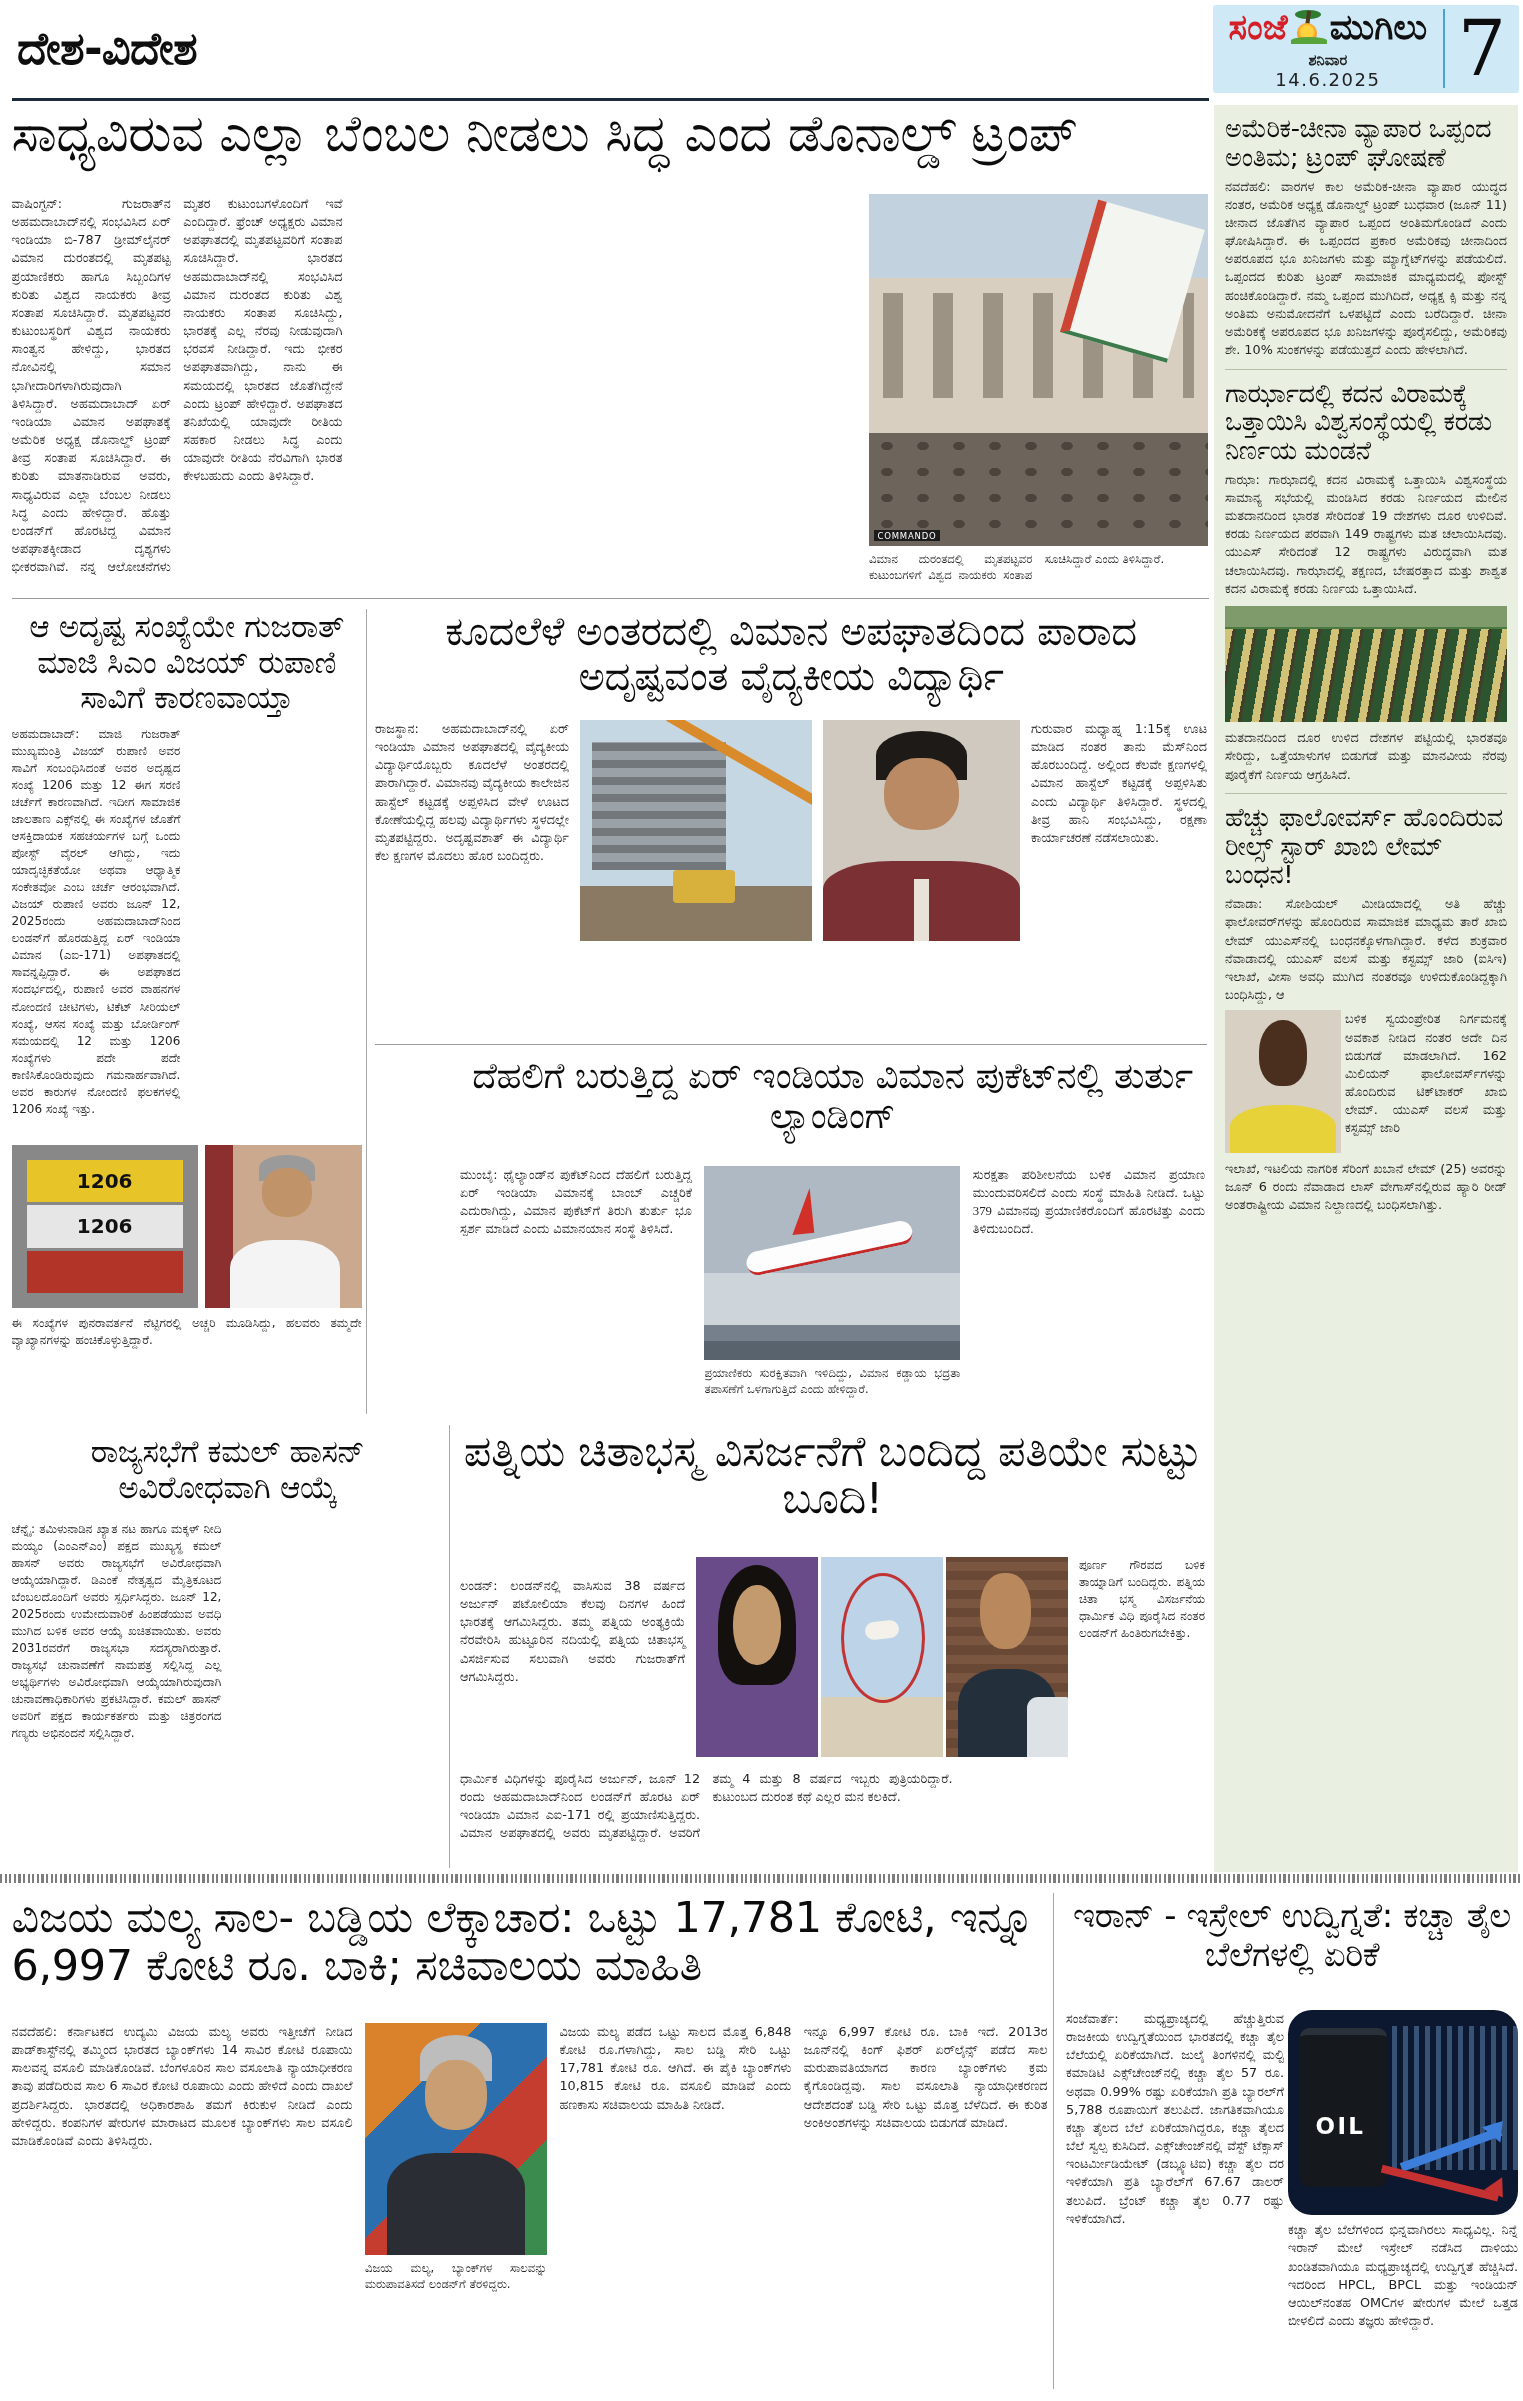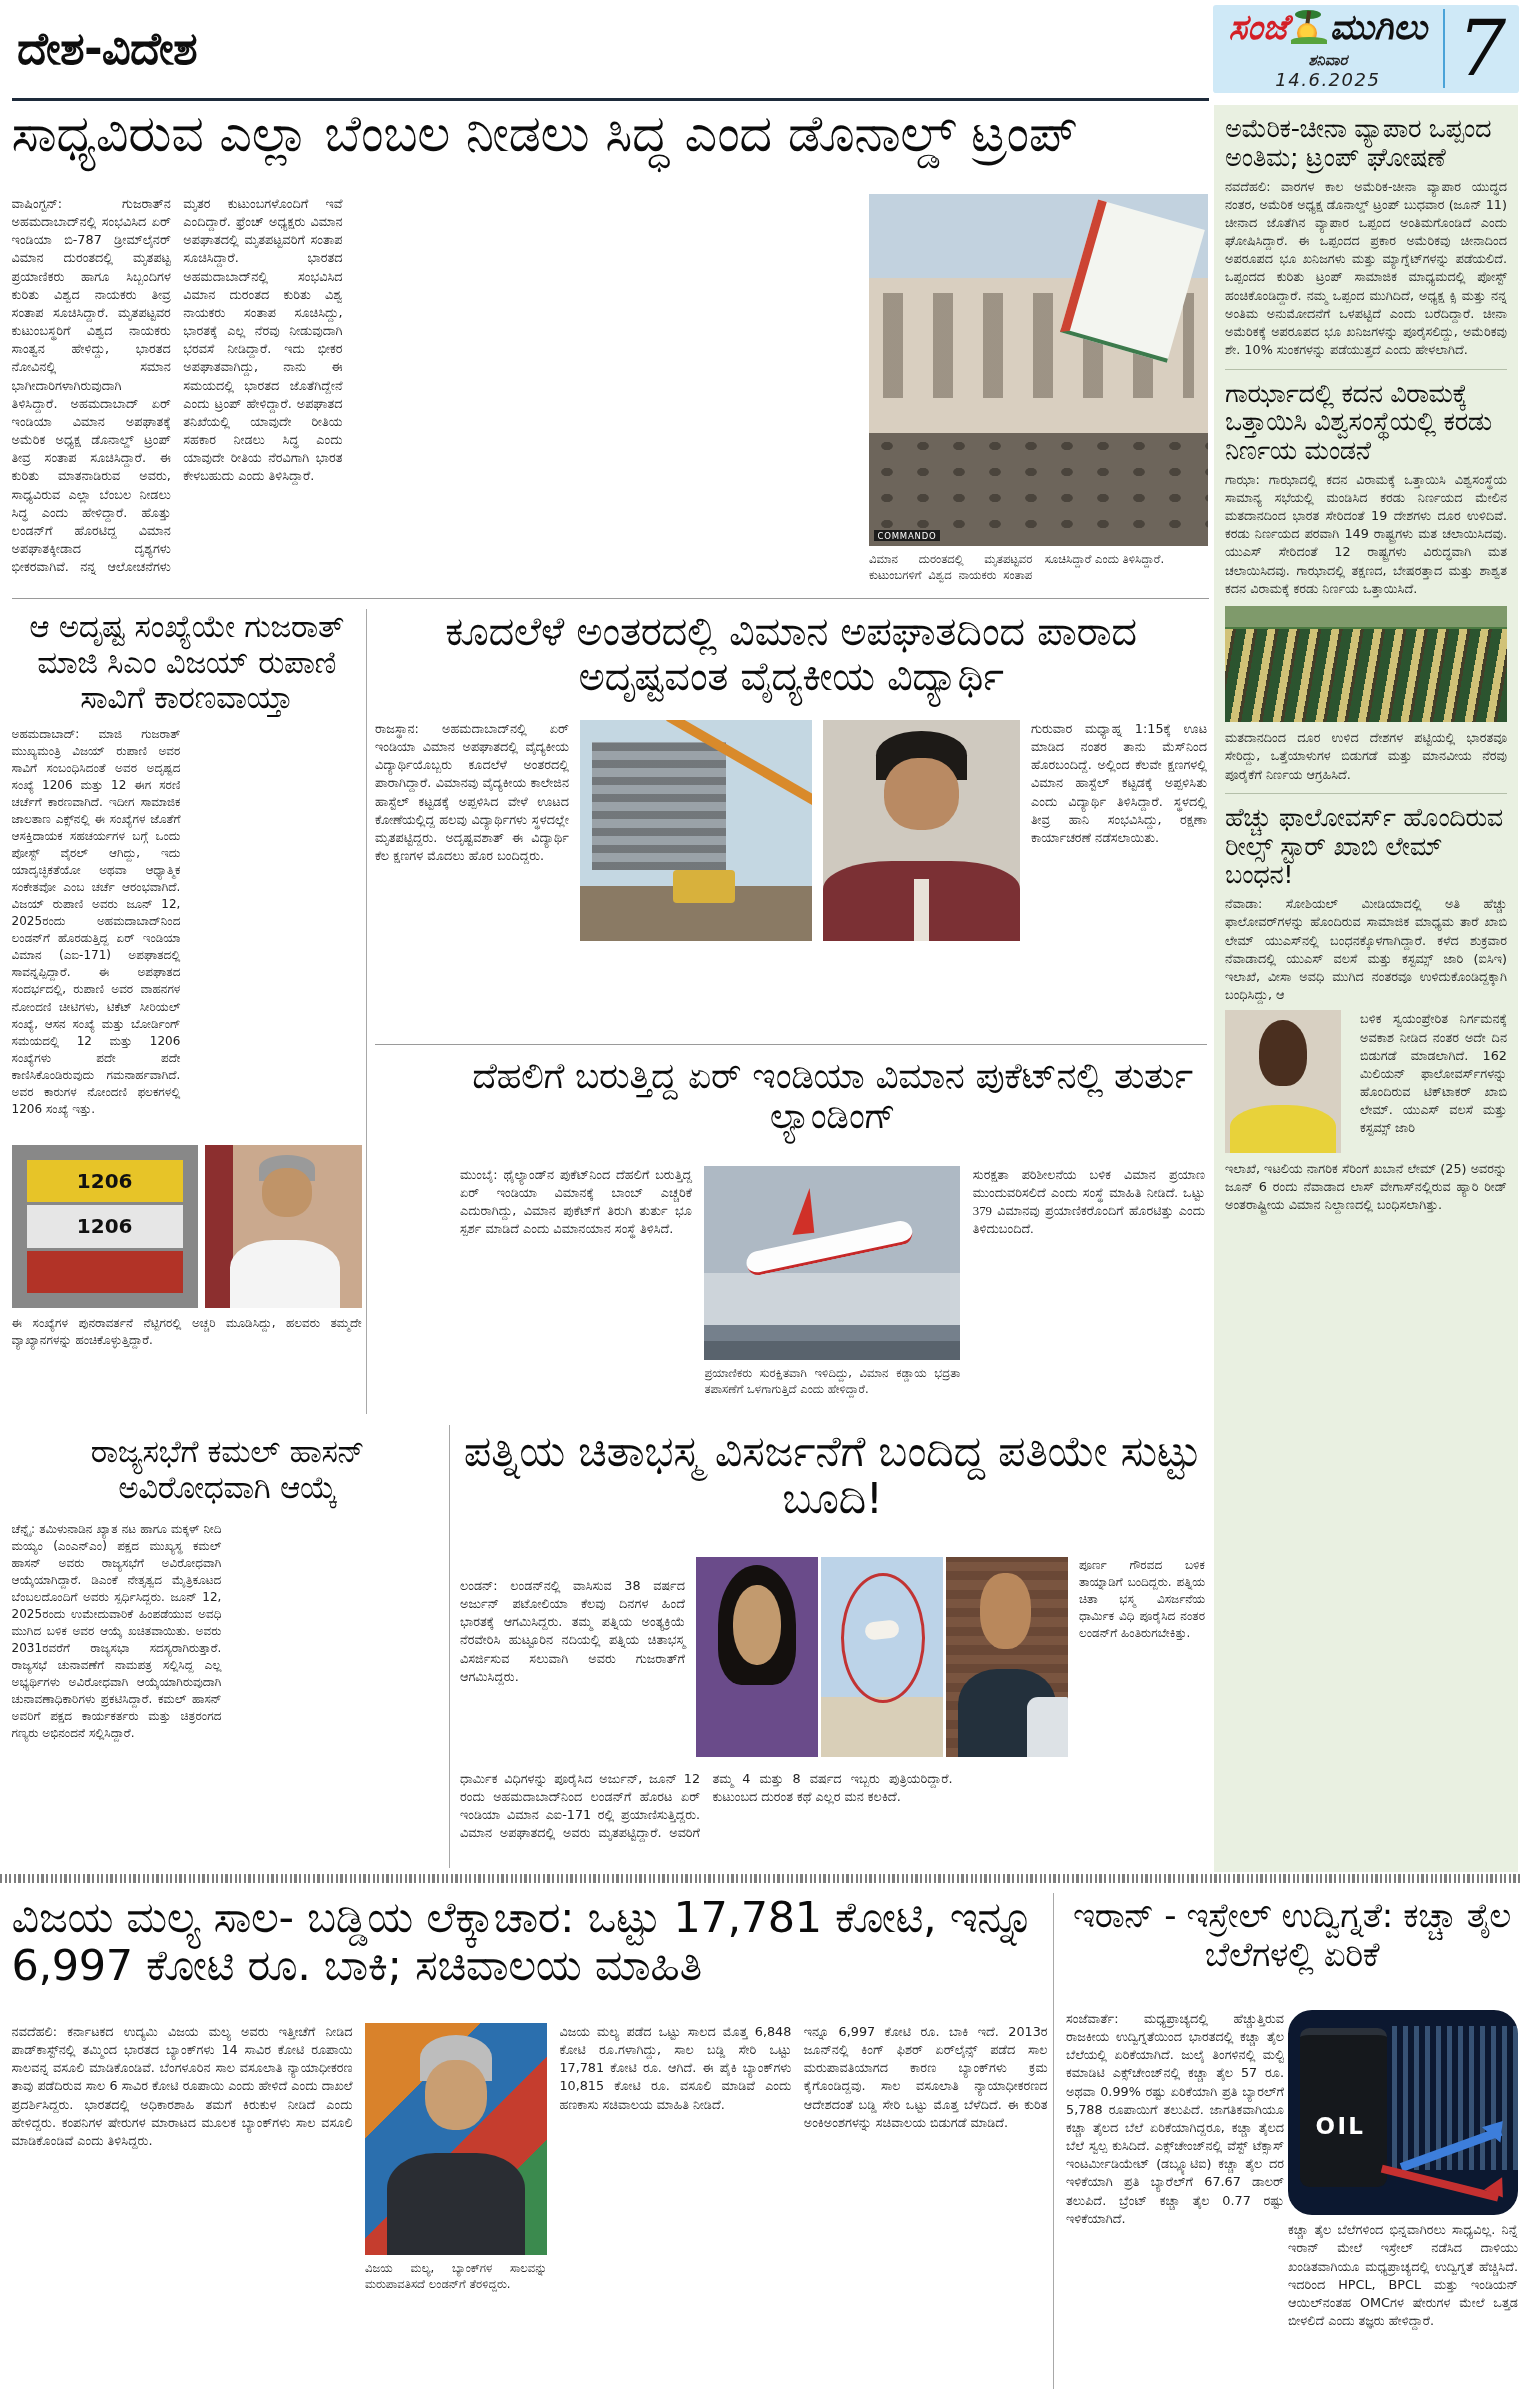--- a/index.html
+++ b/index.html
@@ -123,21 +123,21 @@
                 border-right:11px solid transparent;border-top:17px solid #c53030;transform:rotate(-35deg);}
 </style>
 </head>
 <body>
 
 <div class="page">
 
   <div class="abs section-title" style="left:17px;top:22px;">ದೇಶ-ವಿದೇಶ</div>
   <div class="abs top-rule" style="left:11.6px;top:98px;width:1197px;"></div>
 
-  <div class="abs masthead" style="left:1213px;top:4.6px;width:306px;height:88px;font-style:italic;">
+  <div class="abs masthead" style="left:1213px;top:4.6px;width:306px;height:88px;">
     <div class="mh-left">
       <div class="brand-row">
         <span class="brand-red">ಸಂಜೆ</span>
         <span class="logo">
           <span class="frond"></span>
             <span class="palm"></span>
             <span class="sun"></span>
             <span class="hill"></span>
         </span>
         <span class="brand-black">ಮುಗಿಲು</span>
@@ -171,21 +171,21 @@
     <div class="hl">ಗಾರ್ಝಾದಲ್ಲಿ ಕದನ ವಿರಾಮಕ್ಕೆ ಒತ್ತಾಯಿಸಿ ವಿಶ್ವಸಂಸ್ಥೆಯಲ್ಲಿ ಕರಡು ನಿರ್ಣಯ ಮಂಡನೆ</div>
     <div class="body-txt">ಗಾಝಾ: ಗಾಝಾದಲ್ಲಿ ಕದನ ವಿರಾಮಕ್ಕೆ ಒತ್ತಾಯಿಸಿ ವಿಶ್ವಸಂಸ್ಥೆಯ ಸಾಮಾನ್ಯ ಸಭೆಯಲ್ಲಿ ಮಂಡಿಸಿದ ಕರಡು ನಿರ್ಣಯದ ಮೇಲಿನ ಮತದಾನದಿಂದ ಭಾರತ ಸೇರಿದಂತೆ 19 ದೇಶಗಳು ದೂರ ಉಳಿದಿವೆ. ಕರಡು ನಿರ್ಣಯದ ಪರವಾಗಿ 149 ರಾಷ್ಟ್ರಗಳು ಮತ ಚಲಾಯಿಸಿದವು. ಯುಎಸ್ ಸೇರಿದಂತೆ 12 ರಾಷ್ಟ್ರಗಳು ವಿರುದ್ಧವಾಗಿ ಮತ ಚಲಾಯಿಸಿದವು. ಗಾಝಾದಲ್ಲಿ ತಕ್ಷಣದ, ಬೇಷರತ್ತಾದ ಮತ್ತು ಶಾಶ್ವತ ಕದನ ವಿರಾಮಕ್ಕೆ ಕರಡು ನಿರ್ಣಯ ಒತ್ತಾಯಿಸಿದೆ.</div>
     <div class="photo un" style="height:116px;margin:7.7px 0;">
       <div class="rows"></div>
     </div>
     <div class="body-txt">ಮತದಾನದಿಂದ ದೂರ ಉಳಿದ ದೇಶಗಳ ಪಟ್ಟಿಯಲ್ಲಿ ಭಾರತವೂ ಸೇರಿದ್ದು, ಒತ್ತೆಯಾಳುಗಳ ಬಿಡುಗಡೆ ಮತ್ತು ಮಾನವೀಯ ನೆರವು ಪೂರೈಕೆಗೆ ನಿರ್ಣಯ ಆಗ್ರಹಿಸಿದೆ.</div>
     <div class="rail-div"></div>
 
     <div class="hl">ಹೆಚ್ಚು ಫಾಲೋವರ್ಸ್ ಹೊಂದಿರುವ ರೀಲ್ಸ್ ಸ್ಟಾರ್ ಖಾಬಿ ಲೇಮ್ ಬಂಧನ!</div>
     <div class="body-txt">ನೆವಾಡಾ: ಸೋಶಿಯಲ್ ಮೀಡಿಯಾದಲ್ಲಿ ಅತಿ ಹೆಚ್ಚು ಫಾಲೋವರ್‌ಗಳನ್ನು ಹೊಂದಿರುವ ಸಾಮಾಜಿಕ ಮಾಧ್ಯಮ ತಾರೆ ಖಾಬಿ ಲೇಮ್ ಯುಎಸ್‌ನಲ್ಲಿ ಬಂಧನಕ್ಕೊಳಗಾಗಿದ್ದಾರೆ. ಕಳೆದ ಶುಕ್ರವಾರ ನೆವಾಡಾದಲ್ಲಿ ಯುಎಸ್ ವಲಸೆ ಮತ್ತು ಕಸ್ಟಮ್ಸ್ ಜಾರಿ (ಐಸಿಇ) ಇಲಾಖೆ, ವೀಸಾ ಅವಧಿ ಮುಗಿದ ನಂತರವೂ ಉಳಿದುಕೊಂಡಿದ್ದಕ್ಕಾಗಿ ಬಂಧಿಸಿದ್ದು, ಆ</div>
-    <div style="display:flex;gap:19px;margin:6.2px 0;justify-content:flex-end;">
+    <div style="display:flex;gap:4px;margin:6.2px 0;justify-content:flex-end;">
       <div class="photo khaby" style="width:116px;height:143px;flex:none;">
         <div class="head"></div>
           <div class="shirt"></div>
       </div>
       <div class="body-txt" style="flex:1;">ಬಳಿಕ ಸ್ವಯಂಪ್ರೇರಿತ ನಿರ್ಗಮನಕ್ಕೆ ಅವಕಾಶ ನೀಡಿದ ನಂತರ ಅದೇ ದಿನ ಬಿಡುಗಡೆ ಮಾಡಲಾಗಿದೆ. 162 ಮಿಲಿಯನ್ ಫಾಲೋವರ್ಸ್‌ಗಳನ್ನು ಹೊಂದಿರುವ ಟಿಕ್‌ಟಾಕರ್ ಖಾಬಿ ಲೇಮ್. ಯುಎಸ್ ವಲಸೆ ಮತ್ತು ಕಸ್ಟಮ್ಸ್ ಜಾರಿ</div>
     </div>
     <div class="body-txt">ಇಲಾಖೆ, ಇಟಲಿಯ ನಾಗರಿಕ ಸೆರಿಂಗೆ ಖಬಾನೆ ಲೇಮ್ (25) ಅವರನ್ನು ಜೂನ್ 6 ರಂದು ನೆವಾಡಾದ ಲಾಸ್ ವೇಗಾಸ್‌ನಲ್ಲಿರುವ ಹ್ಯಾರಿ ರೀಡ್ ಅಂತರಾಷ್ಟ್ರೀಯ ವಿಮಾನ ನಿಲ್ದಾಣದಲ್ಲಿ ಬಂಧಿಸಲಾಗಿತ್ತು.</div>
   </div>
 
   <div class="abs hl center" style="left:11.6px;top:609px;width:350px;font-size:31px;line-height:1.15;">ಆ ಅದೃಷ್ಟ ಸಂಖ್ಯೆಯೇ ಗುಜರಾತ್ ಮಾಜಿ ಸಿಎಂ ವಿಜಯ್ ರುಪಾಣಿ ಸಾವಿಗೆ ಕಾರಣವಾಯ್ತಾ</div>

